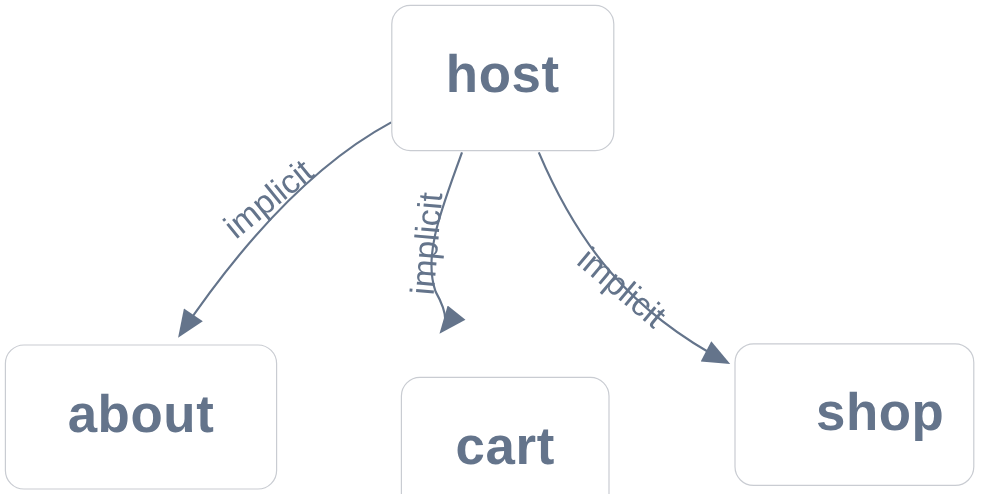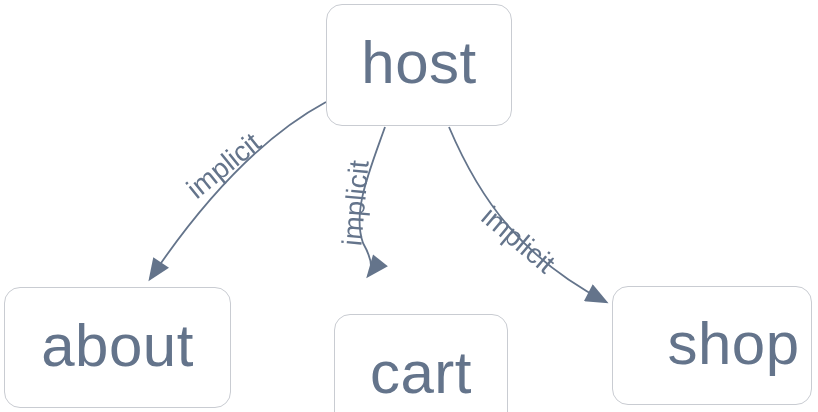--- a/index.html
+++ b/index.html
@@ -37,22 +37,22 @@
     background: var(--node-fill);
     border: 1.5px solid var(--node-border);
     border-radius: 16px;
     display: flex;
     align-items: center;
     justify-content: center;
     cursor: pointer;
   }
   .node-label {
     color: var(--ink);
-    font-size: 60px;
-    font-weight: 400;
+    font-size: 44px;
+    font-weight: 700;
     line-height: 1;
     letter-spacing: 0.5px;
     padding-bottom: 4px;
   }
   .edge-label {
     position: absolute;
     color: var(--ink);
     font-size: 28px;
     font-weight: 400;
     white-space: nowrap;

